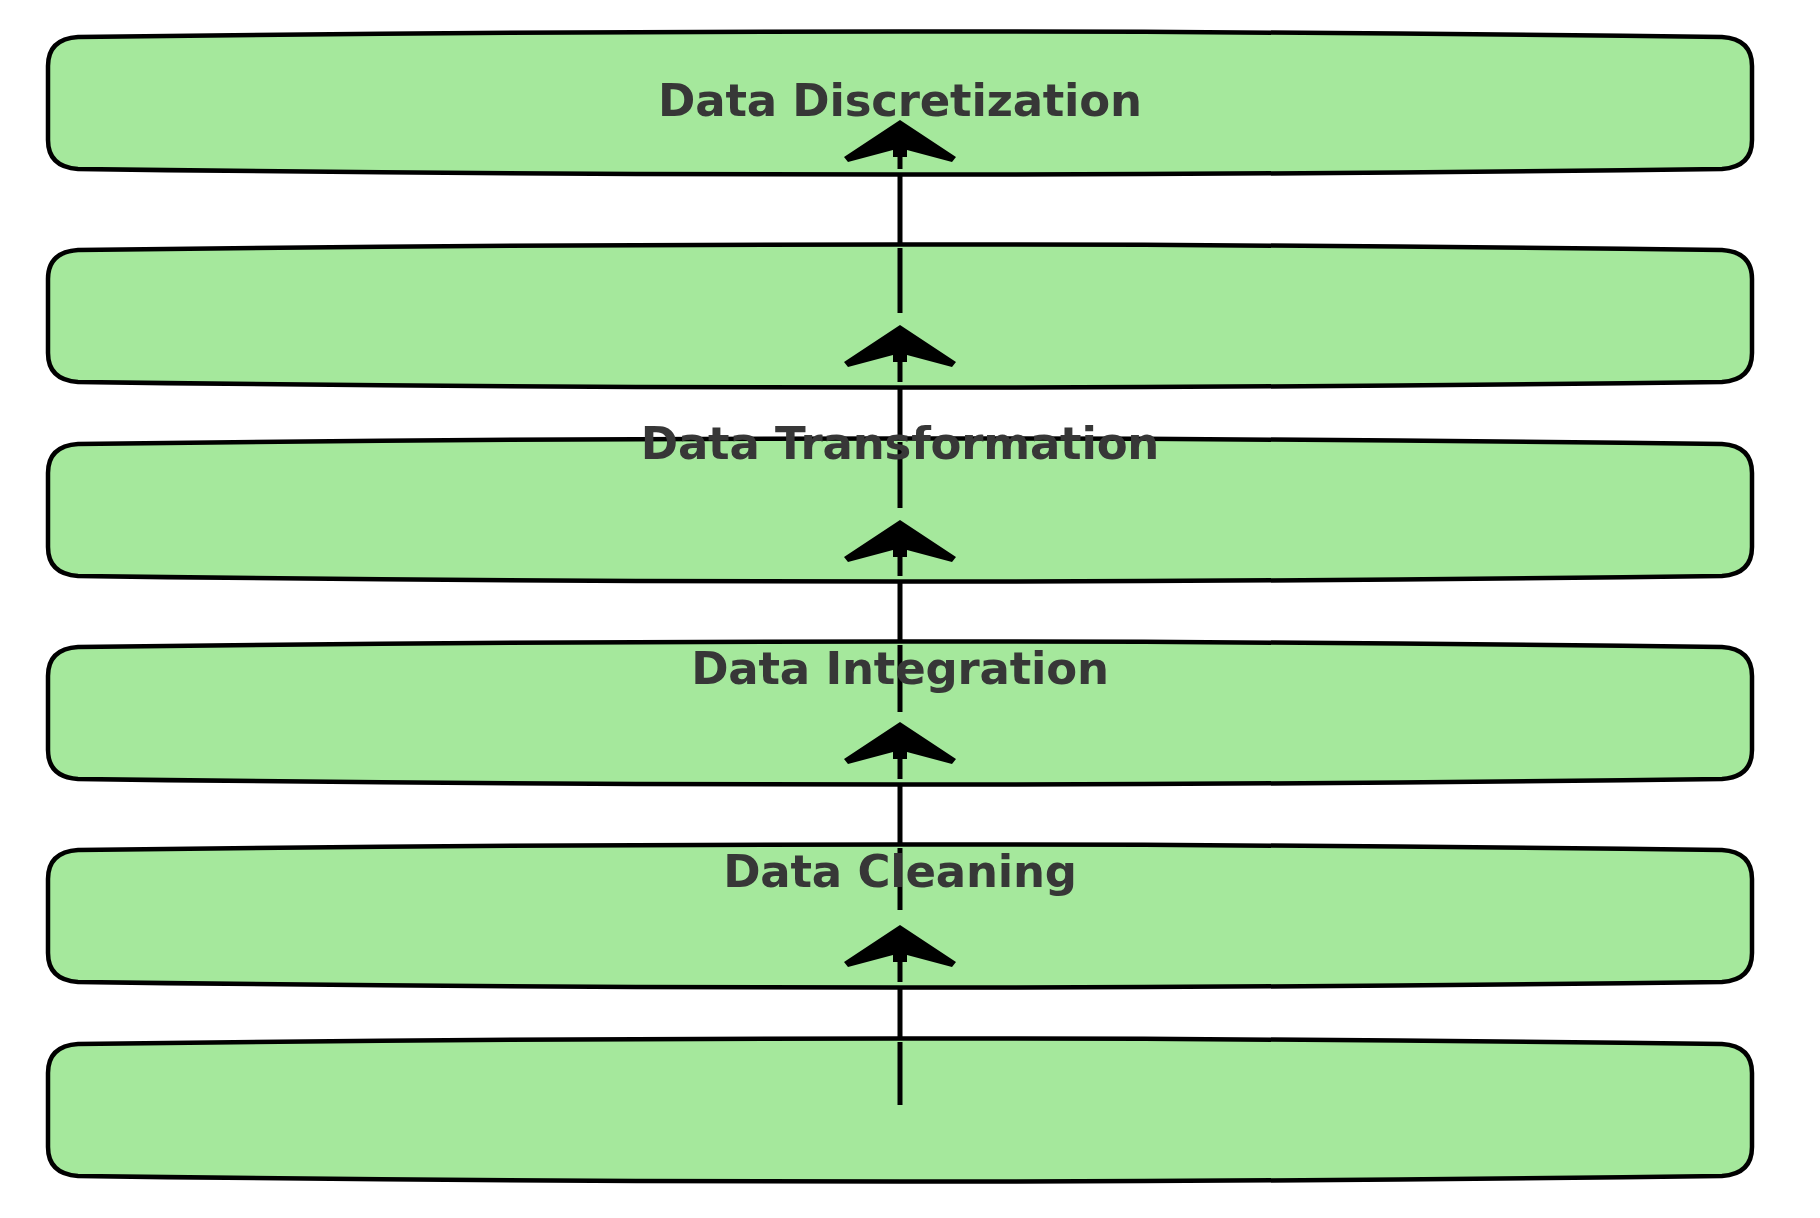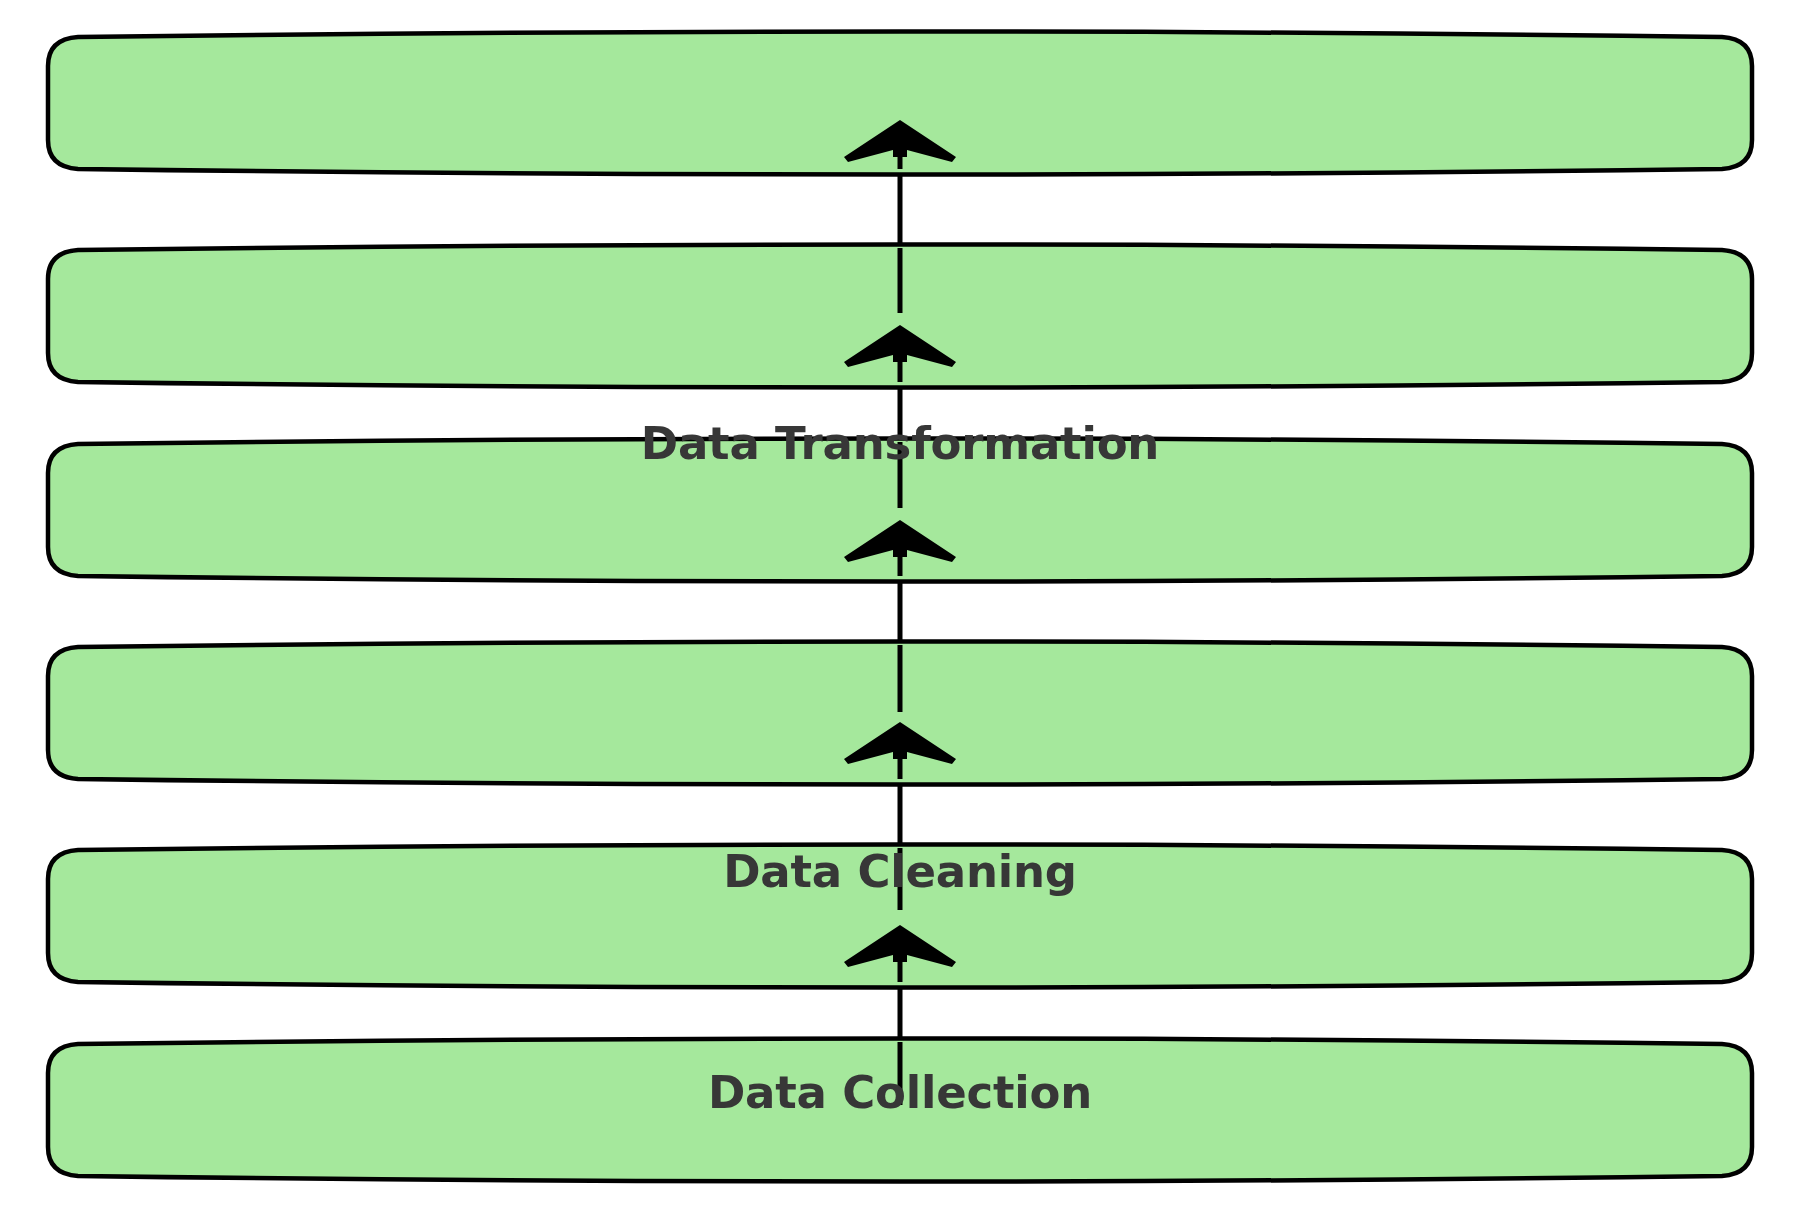--- a/index.html
+++ b/index.html
@@ -164,22 +164,23 @@
       <use href="#ah" x="900" y="533"></use>
     </g>
     <g>
       <use href="#ah" x="900" y="338"></use>
     </g>
     <g>
       <use href="#ah" x="900" y="133"></use>
     </g>
   </svg>
 
+  <div class="node-label" style="left:48px; top:78px; width:1704px;">Data Discretization</div>
 
 
   <div class="node-label" style="left:48px; top:421px; width:1704px;">Data Transformation</div>
 
+  <div class="node-label" style="left:48px; top:646px; width:1704px;">Data Integration</div>
 
   <div class="node-label" style="left:48px; top:849px; width:1704px;">Data Cleaning</div>
 
-  <div class="node-label" style="left:48px; top:1070px; width:1704px;">Data Collection</div>
 
 </div>
 
 </body></html>

